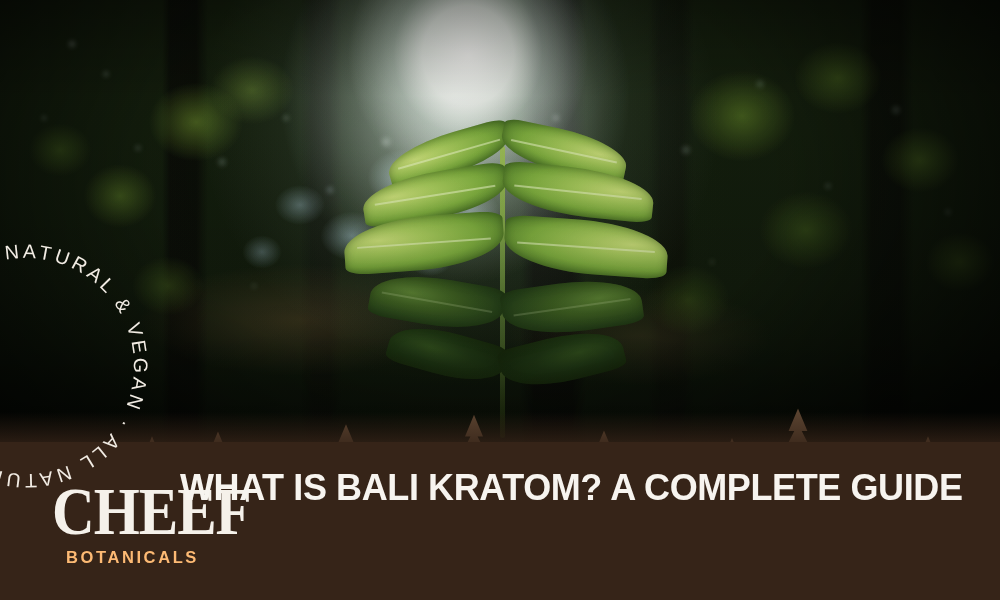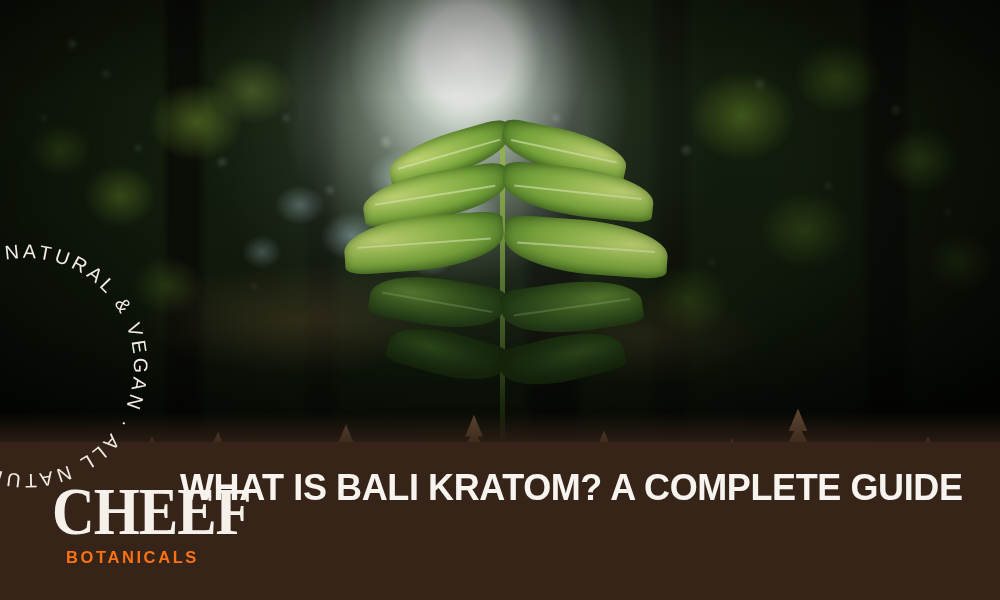--- a/index.html
+++ b/index.html
@@ -164,21 +164,21 @@
     transform:scaleY(1.16) scaleX(1.02);
     transform-origin:left top;
     white-space:nowrap;
   }
   .logo-sub {
     position:absolute; left:14px; top:70px;
     font-family:"Liberation Sans", sans-serif;
     font-weight:700;
     font-size:16.5px;
     letter-spacing:2.6px;
-    color:#f97316;
+    color:#fdba74;
     white-space:nowrap;
   }
 
   
   .headline {
     position:absolute; left:180px; top:462px; width:800px;
     text-align:left;
     color:#f7f4ef;
     font-family:"Liberation Sans", sans-serif;
     font-weight:700;

